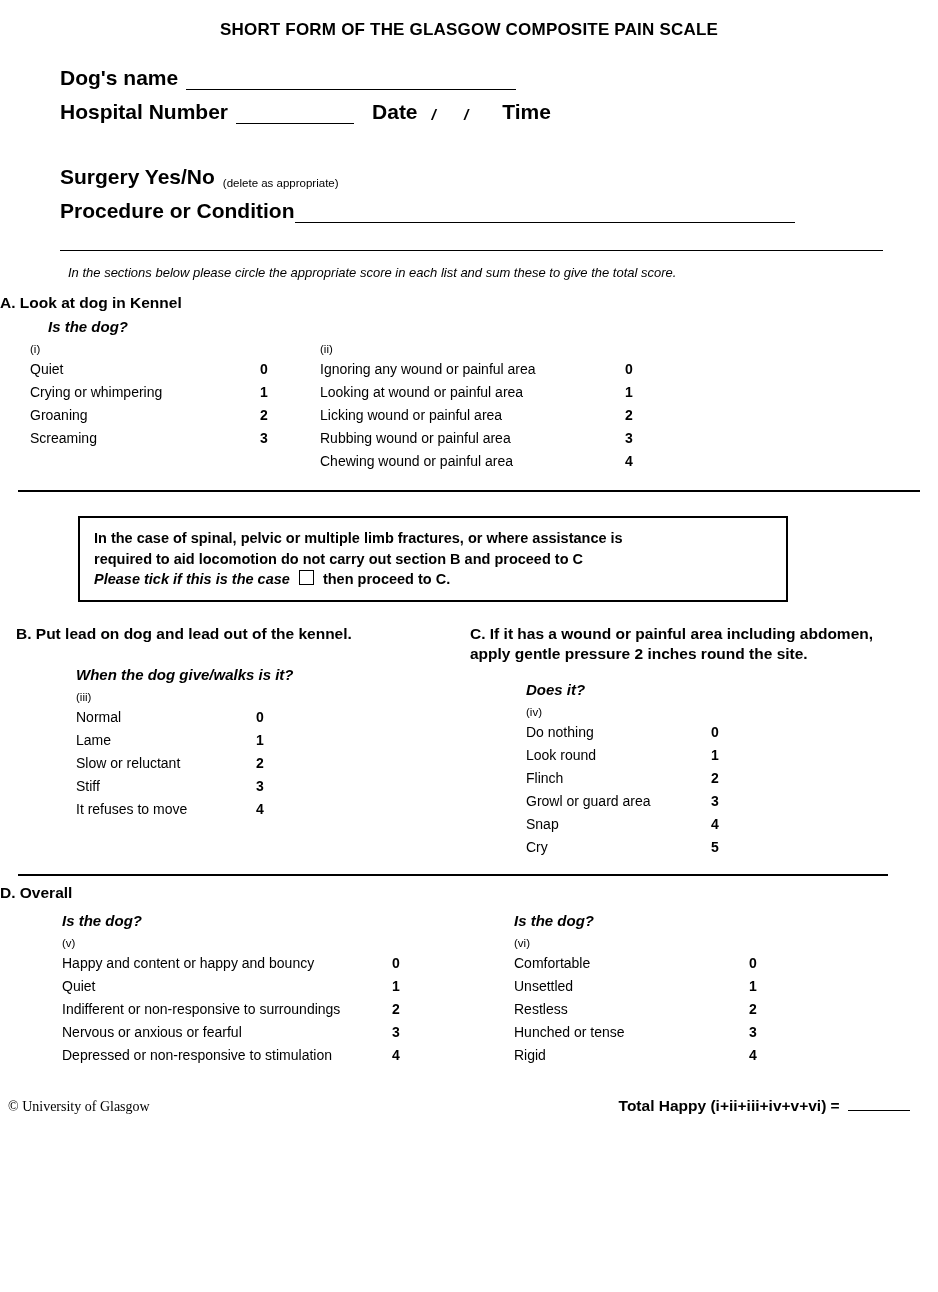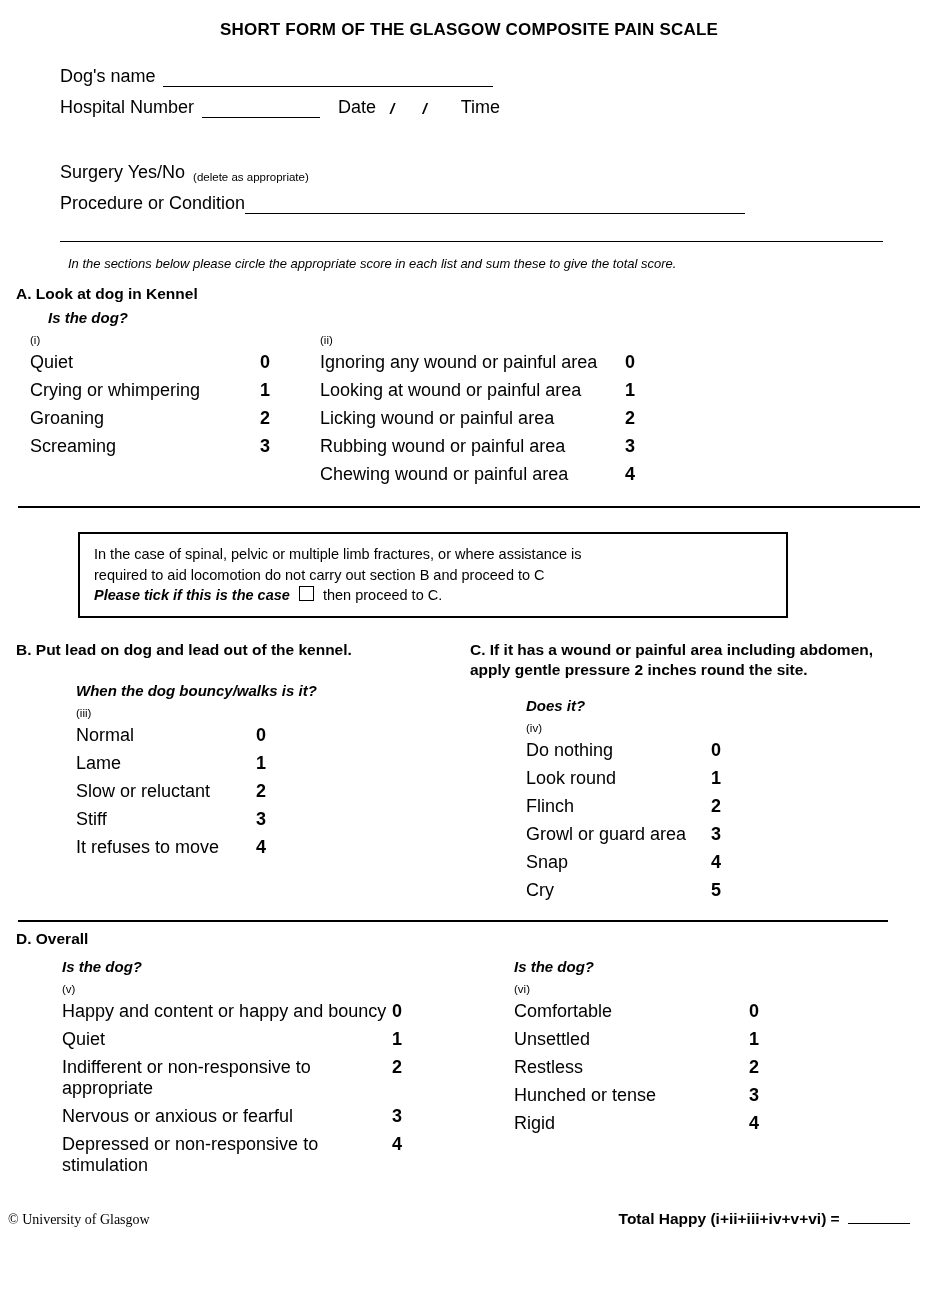--- a/index.html
+++ b/index.html
@@ -39,22 +39,22 @@
     margin-right: 55px;
     font-size: 15.5px;
   }
   .form-row {
     display: flex;
     align-items: flex-end;
     margin-bottom: 10px;
     white-space: nowrap;
   }
   .form-label {
-    font-weight: normal;
-    font-size: 18px;
+    font-weight: bold;
+    font-size: 21px;
   }
   .ul {
     border-bottom: 1.6px solid #000;
     display: inline-block;
     height: 14px;
   }
   .small-note {
     font-size: 11.5px;
     font-weight: normal;
     margin-left: 8px;
@@ -78,36 +78,35 @@
     font-size: 13px;
     margin-left: 68px;
     margin-top: 14px;
     margin-bottom: 14px;
   }
 
   
   .section-head {
     font-weight: bold;
     font-size: 15.5px;
-    margin-left: 16px;
     margin-bottom: 6px;
   }
   .sub-q {
     font-style: italic;
     font-weight: bold;
     font-size: 15px;
     margin-left: 48px;
     margin-bottom: 8px;
   }
   .roman {
     font-size: 11.5px;
     margin-bottom: 6px;
   }
   .opt-list {
-    font-size: 18px;
+    font-size: 14px;
   }
   .opt-row {
     display: flex;
     margin-bottom: 7px;
   }
   .opt-label { flex: 0 0 auto; }
   .opt-score {
     font-weight: bold;
     text-align: left;
   }
@@ -126,21 +125,21 @@
   }
 
   
   .notice {
     border: 2px solid #000;
     margin: 24px 150px 0 78px;
     padding: 10px 12px 10px 14px;
     font-size: 14.5px;
     line-height: 1.42;
   }
-  .notice b { font-weight: normal; text-align: right; }
+  .notice b { font-weight: bold; text-align: right; }
   .notice .it { font-style: italic; font-weight: bold; }
   .tickbox {
     display: inline-block;
     width: 13px;
     height: 13px;
     border: 1.8px solid #000;
     vertical-align: -1px;
     margin: 0 5px;
   }
 
@@ -298,21 +297,21 @@
       <span class="it">Please tick if this is the case</span>
       <span class="tickbox"></span>
       <b>then proceed to C.</b>
     </div>
   </div>
 
   <div class="bc-wrap">
     <div class="colB">
       <div class="bc-head">B. Put lead on dog and lead out of the kennel.</div>
       <div class="b-inner">
-        <div class="sub-q" style="margin-left:0;">When the dog bouncy/walks is it?</div>
+        <div class="sub-q" style="margin-left:0;">When the dog give/walks is it?</div>
         <div class="roman">(iii)</div>
         <div class="opt-list">
           <div class="opt-row">
             <span class="opt-label" style="width:180px">Normal</span>
             <span class="opt-score">0</span>
           </div>
           <div class="opt-row">
             <span class="opt-label" style="width:180px">Lame</span>
             <span class="opt-score">1</span>
           </div>
@@ -378,21 +377,21 @@
       <div class="opt-list">
         <div class="opt-row">
           <span class="opt-label" style="width:330px">Happy and content or happy and bouncy</span>
           <span class="opt-score">0</span>
         </div>
         <div class="opt-row">
           <span class="opt-label" style="width:330px">Quiet</span>
           <span class="opt-score">1</span>
         </div>
         <div class="opt-row">
-          <span class="opt-label" style="width:330px">Indifferent or non-responsive to appropriate</span>
+          <span class="opt-label" style="width:330px">Indifferent or non-responsive to surroundings</span>
           <span class="opt-score">2</span>
         </div>
         <div class="opt-row">
           <span class="opt-label" style="width:330px">Nervous or anxious or fearful</span>
           <span class="opt-score">3</span>
         </div>
         <div class="opt-row">
           <span class="opt-label" style="width:330px">Depressed or non-responsive to stimulation</span>
           <span class="opt-score">4</span>
         </div>

